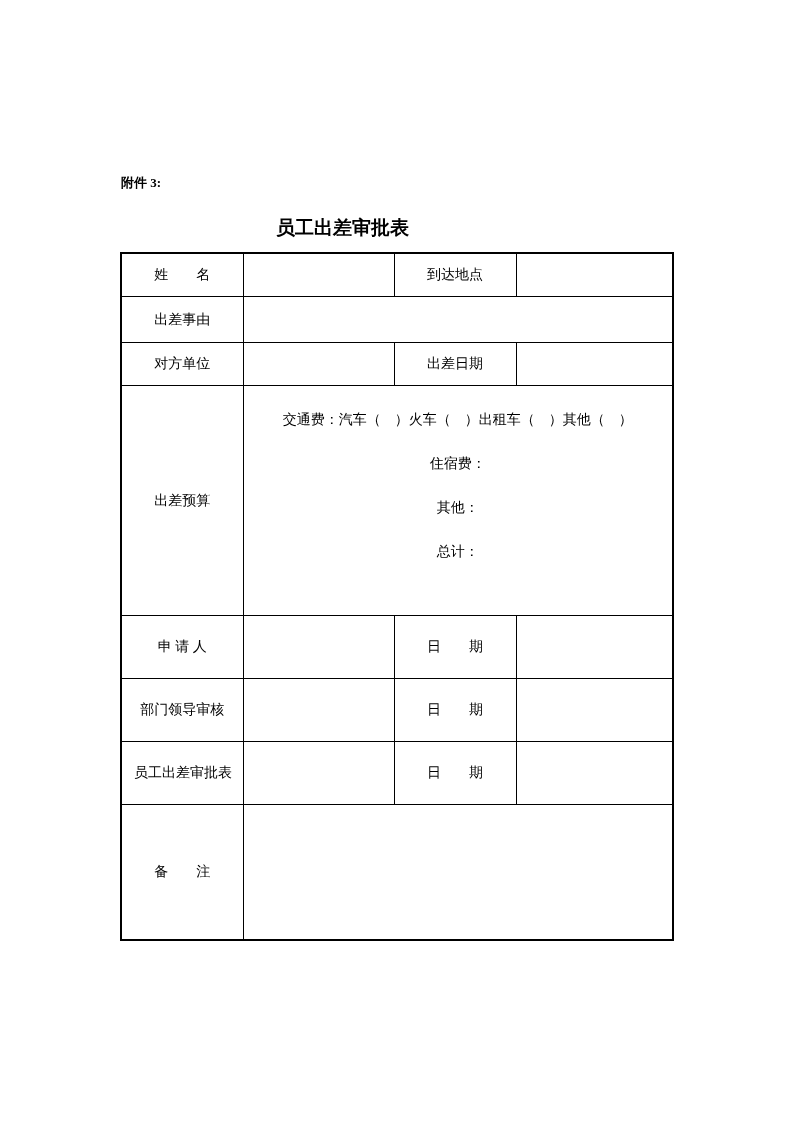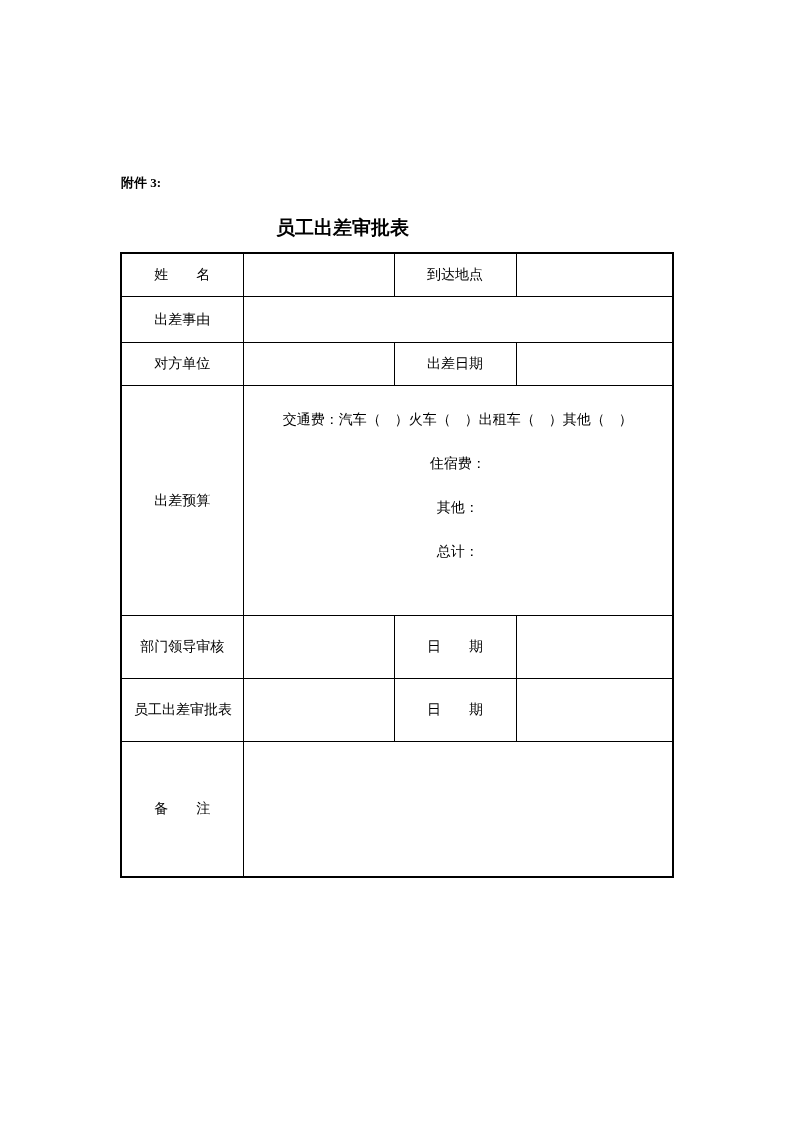--- a/index.html
+++ b/index.html
@@ -102,20 +102,26 @@
       <tr style="height:230px">
         <td class="lbl">出差预算</td>
         <td class="budget" colspan="3">
           <div class="budget-line">交通费：汽车（　）火车（　）出租车（　）其他（　）</div>
           <div class="budget-line">住宿费：</div>
           <div class="budget-line">其他：</div>
           <div class="budget-line">总计：</div>
         </td>
       </tr>
 
+      <tr style="height:63px">
+        <td class="lbl">申 请 人</td>
+        <td class="val"></td>
+        <td class="lbl">日　　期</td>
+        <td class="val"></td>
+      </tr>
 
       <tr style="height:63px">
         <td class="lbl">部门领导审核</td>
         <td class="val"></td>
         <td class="lbl">日　　期</td>
         <td class="val"></td>
       </tr>
 
       <tr style="height:63px">
         <td class="lbl">员工出差审批表</td>

